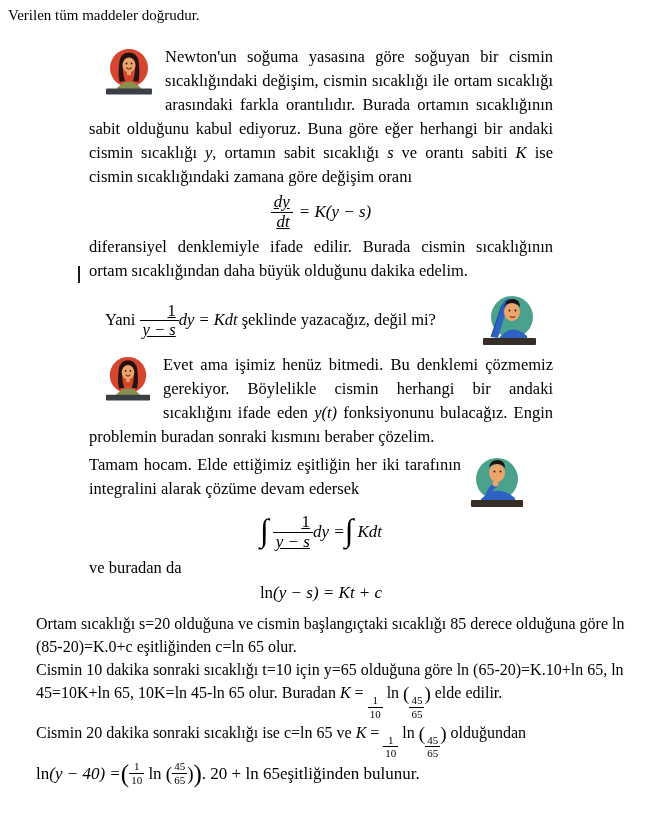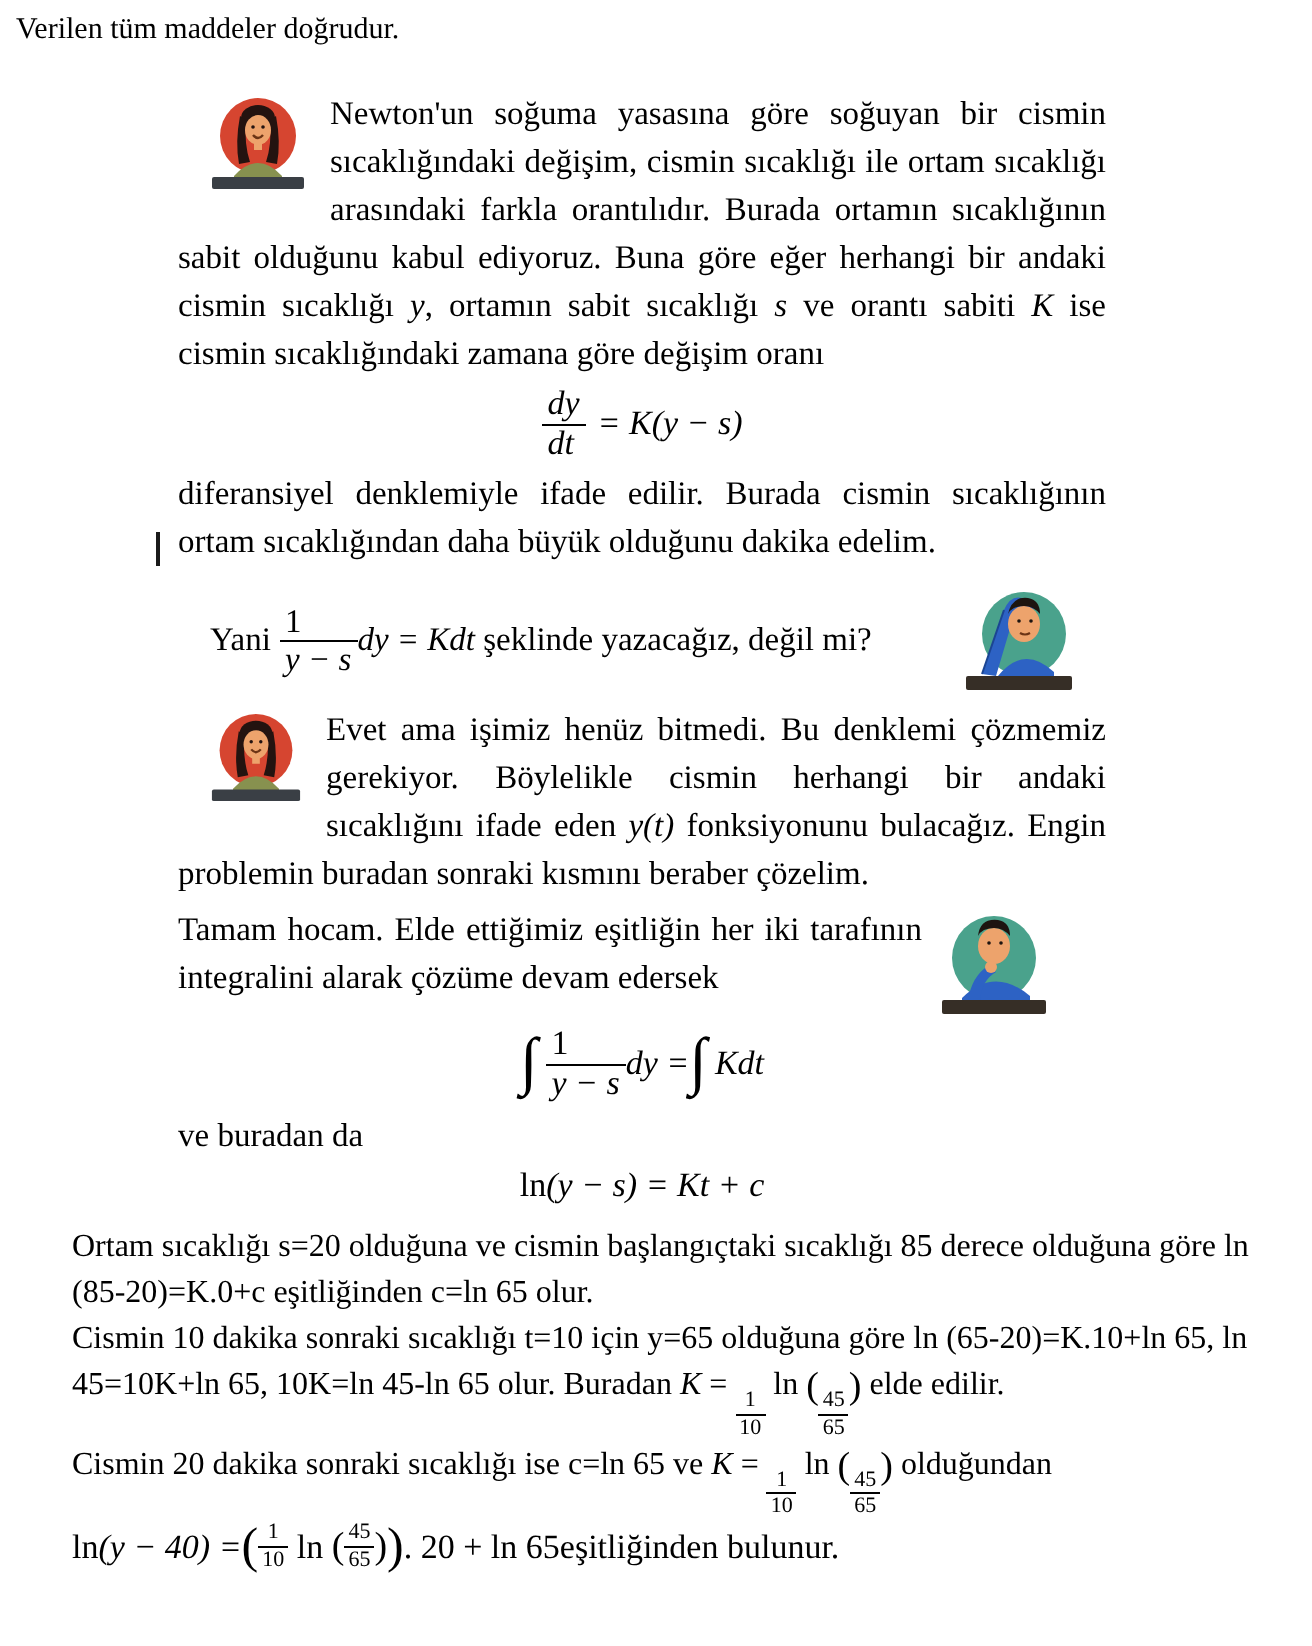--- a/index.html
+++ b/index.html
@@ -32,21 +32,21 @@
   .avatar-student-float { float:right; margin:0 28px 2px 8px; }
   .mvar { font-style:italic; }
   
   .f-center {
     display:flex; justify-content:center; align-items:center;
     margin:3px 0 3px 0;
     font-size:17px; line-height:1.1;
     text-align:center; clear:both;
   }
   .math { font-style:italic; }
-  .frac { display:inline-flex; flex-direction:column; text-align:left; vertical-align:middle; line-height:1.1; }
+  .frac { display:inline-flex; flex-direction:column; text-align:right; vertical-align:middle; line-height:1.1;text-decoration:underline; }
   .frac .fn { border-bottom:1px solid #000; padding:0 3px; display:block; }
   .frac .fd { padding:0 3px; display:block; }
   .int-sign { font-size:32px; font-style:normal; line-height:0.9; padding:0 4px 4px 0; }
   .gap-l { margin-left:6px; }
   
   .dialog-row {
     display:flex; align-items:center; justify-content:space-between;
     margin-top:8px; clear:both;gap:28px;
   }
   .dialog-row .q { display:inline-flex; align-items:center; padding-left:20px; }

